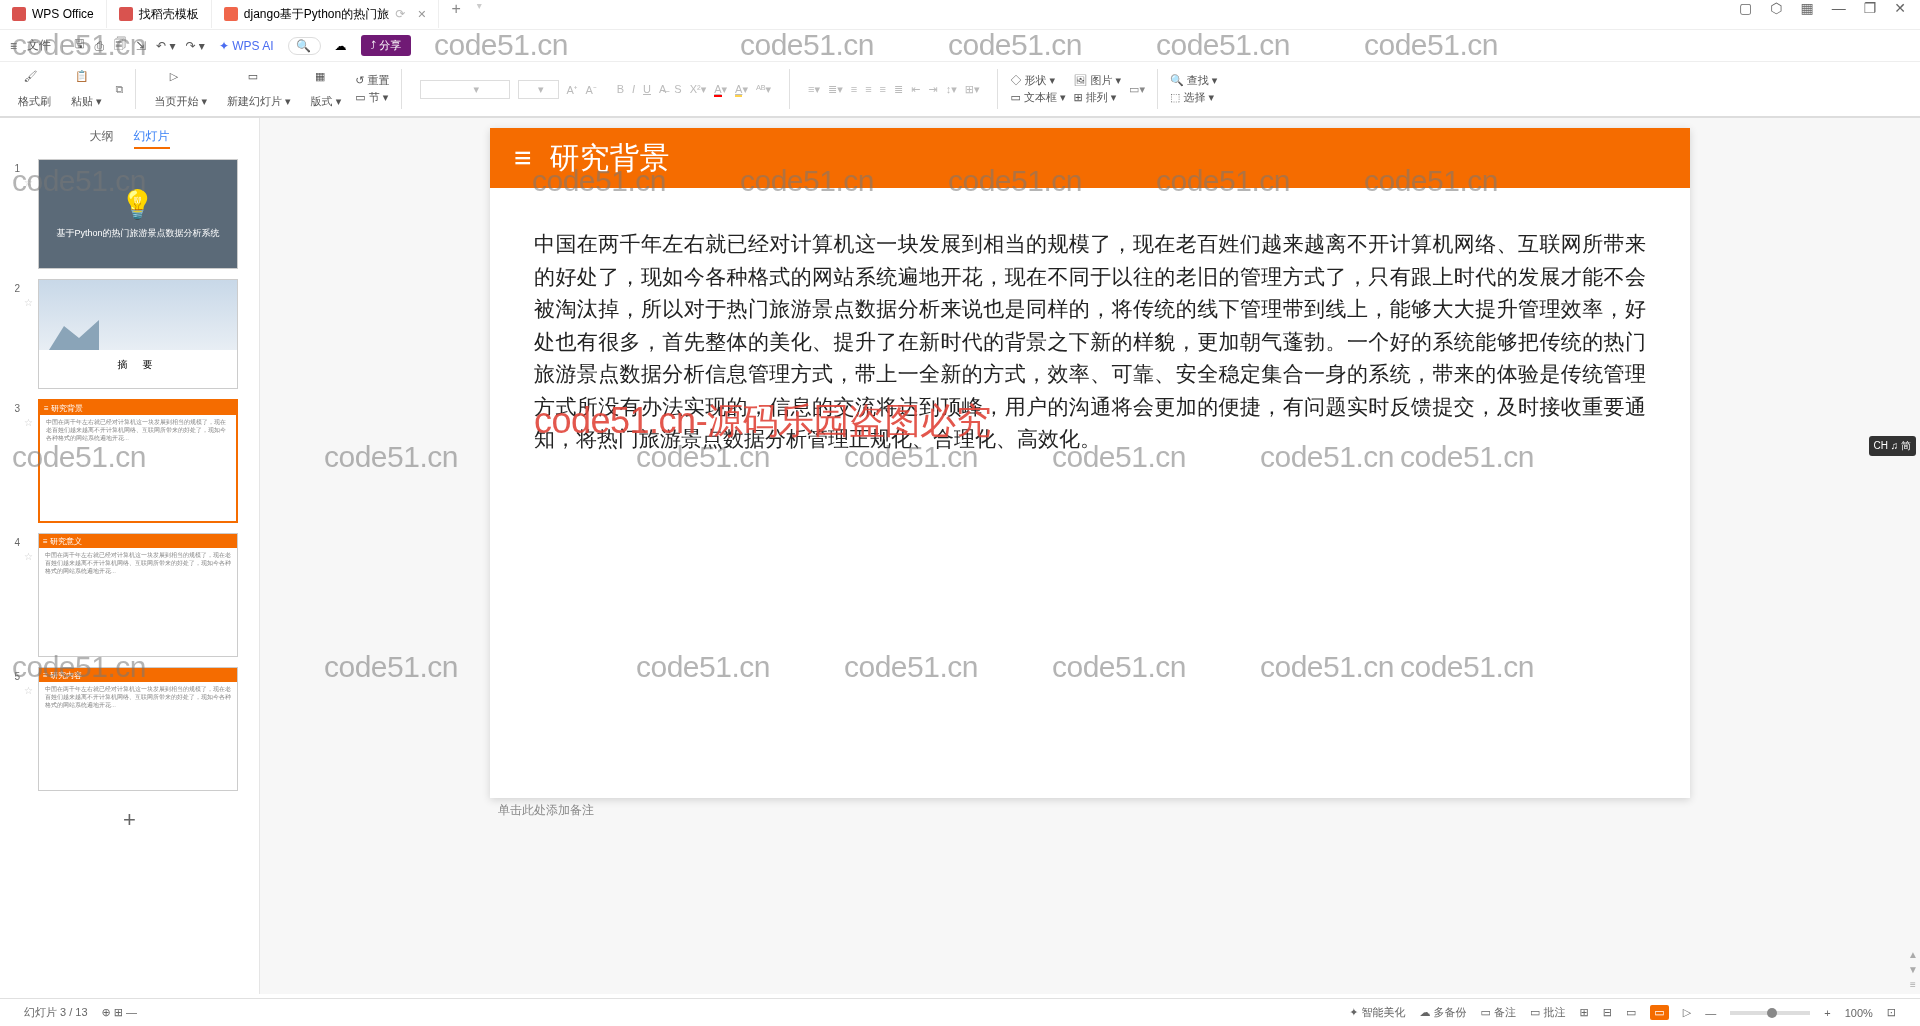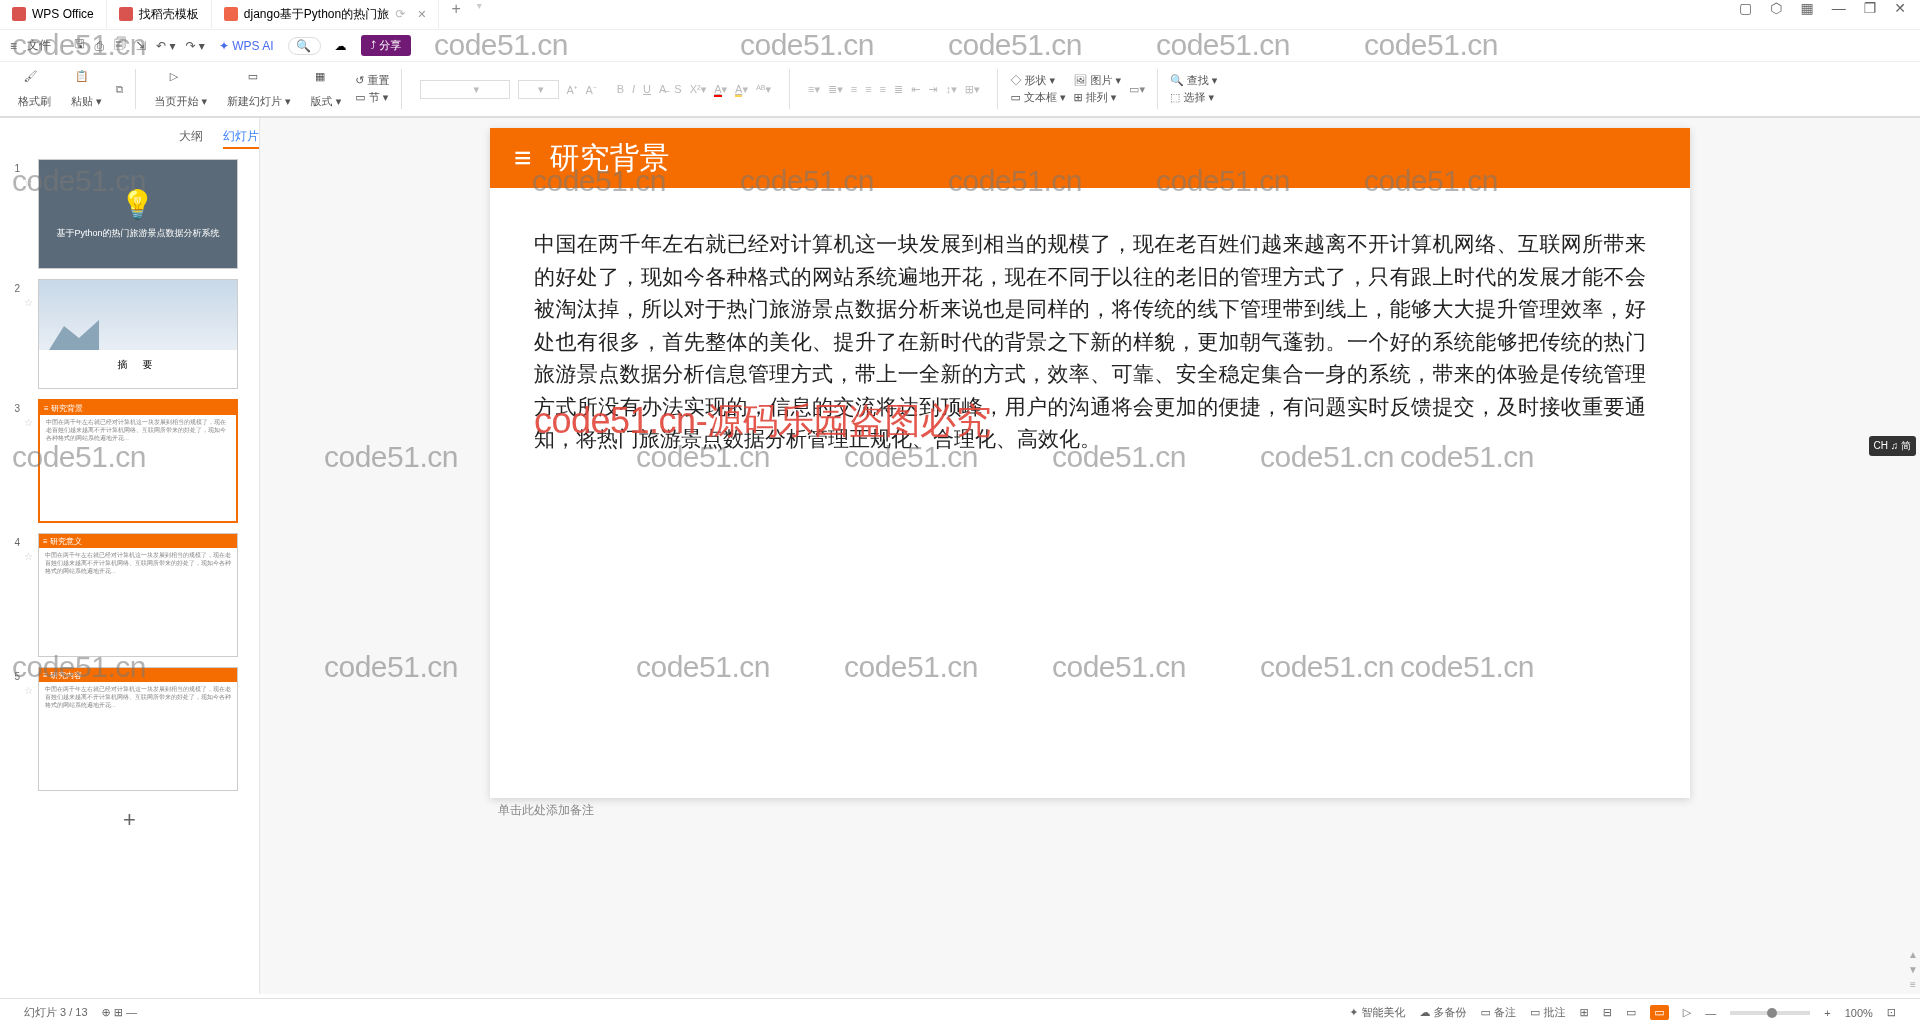--- a/index.html
+++ b/index.html
@@ -24,21 +24,21 @@
 .sharebtn { background:#701a75; color:#fff; padding:3px 10px; border-radius:3px; font-size:11px; }
 
 .ribbon { height:56px; background:#fff; border-bottom:2px solid #ddd; display:flex; align-items:center; padding:0 12px; gap:8px; font-size:11px; color:#555; }
 .rgroup { display:flex; flex-direction:column; align-items:center; gap:2px; padding:0 6px; }
 .rgroup svg, .rgroup .ico { width:22px; height:22px; }
 .vsep { width:1px; height:40px; background:#e0e0e0; margin:0 4px; }
 .rmini { display:flex; gap:8px; font-size:11px; align-items:center; padding:0 6px; }
 
 .workspace { display:flex; height:calc(100% - 150px); }
 .sidepanel { width:260px; background:#fff; border-right:1px solid #e5e5e5; overflow:hidden; padding-top:4px; }
-.sp-tabs { display:flex; justify-content:flex-end; gap:20px; font-size:12px; padding:6px 0 4px; }
+.sp-tabs { display:flex; justify-content:center; gap:20px; font-size:12px; padding:6px 0 4px; }
 .sp-tabs span { color:#666; cursor:pointer; padding-bottom:2px; }
 .sp-tabs span.active { color:#3b82f6; border-bottom:2px solid #f56c00; }
 .thumbs { padding:6px 4px; }
 .thumb-row { display:flex; align-items:flex-start; margin-bottom:10px; gap:4px; }
 .thumb-num { width:16px; font-size:10px; color:#666; text-align:right; padding-top:4px; }
 .thumb-star { font-size:10px; color:#ccc; width:10px; padding-top:18px; }
 .thumb { width:200px; border:1px solid #ccc; background:#fff; position:relative; }
 .thumb.selected { border:2px solid #f56c00; }
 .t1 { height:110px; background:#5b6a78; color:#fff; display:flex; flex-direction:column; align-items:center; justify-content:center; font-size:9px; }
 .t1 .bulb { font-size:28px; margin-bottom:6px; }

